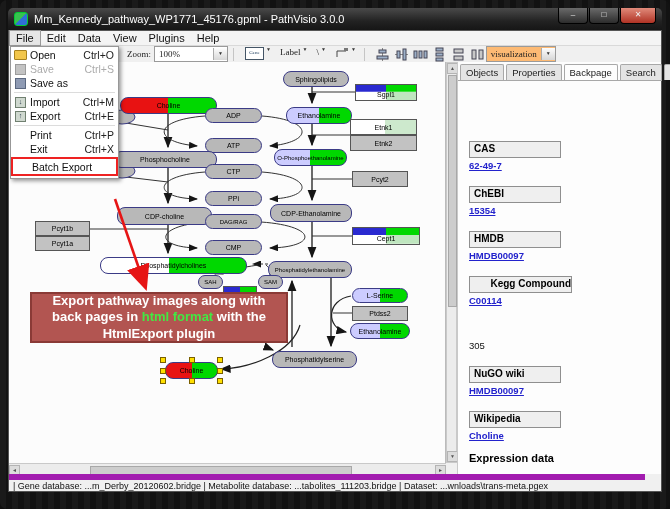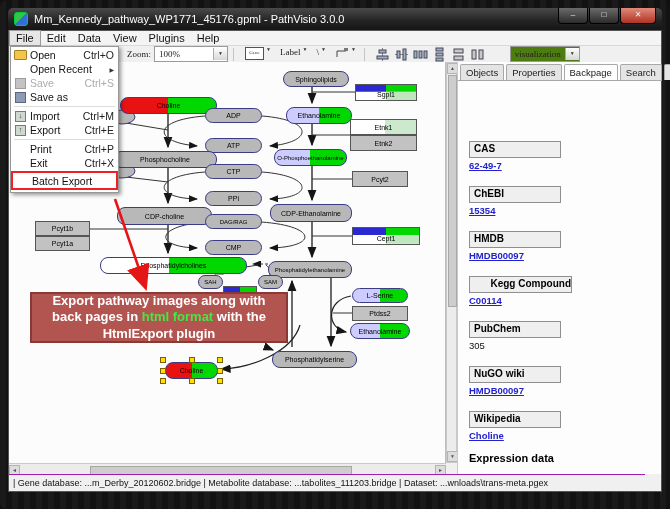--- a/index.html
+++ b/index.html
@@ -92,21 +92,21 @@
   .tab.active{background:#fdfdfd;position:relative;top:0px;font-weight:normal;}
   .tabline{position:absolute;left:0;top:18px;width:204px;height:1px;background:#a8a8a8;}
   .xref{position:absolute;left:11px;color:#2060c0;font-weight:bold;font-size:12px;}
   .secbox{position:absolute;left:11px;width:86px;height:15px;background:#efefef;border:1px solid #8f8f8f;
           font-weight:bold;font-size:10px;line-height:13px;padding-left:4px;color:#000;}
   .secbox.wide{width:97px;text-align:right;}
   .seclink{position:absolute;left:11px;font-size:9.5px;font-weight:bold;color:#2222cc;text-decoration:underline;}
   .secplain{position:absolute;left:11px;font-size:9.5px;color:#111;}
   .expdata{position:absolute;left:11px;font-weight:bold;font-size:11px;color:#000;}
   
-  .status{left:9px;top:474px;width:636px;height:17px;background:#f0f0f0;border-top:1px solid #a21caf;
+  .status{left:9px;top:474px;width:636px;height:17px;background:#f0f0f0;border-top:6px solid #a21caf;
           font-size:9px;color:#111;display:flex;align-items:center;padding-left:4px;white-space:nowrap;}
 </style>
 </head>
 <body>
 
 <div class="abs frame"></div>
 
 <div class="abs titlebar">
   <span class="appicon"></span>
   <span>Mm_Kennedy_pathway_WP1771_45176.gpml - PathVisio 3.0.0</span>
@@ -176,21 +176,21 @@
       <rect x="3" y="10" width="7" height="3" fill="#9db0c8" stroke="#445"></rect>
     </svg>
   <svg class="tico" width="13" height="13" style="position:static">
       <rect x="2" y="1" width="9" height="4" fill="#c8c8c8" stroke="#445"></rect>
       <rect x="2" y="8" width="9" height="4" fill="#c8c8c8" stroke="#445"></rect>
     </svg>
   <svg class="tico" width="13" height="13" style="position:static">
       <rect x="1" y="2" width="4" height="9" fill="#c8c8c8" stroke="#445"></rect>
       <rect x="8" y="2" width="4" height="9" fill="#c8c8c8" stroke="#445"></rect>
     </svg>
-  <span class="combo" style="width:64px;margin-left:26px;background:#4d7c0f">
+  <span class="combo" style="width:64px;margin-left:2px;background:#fdba74">
     <span>visualization</span>
     <span class="dd">▼</span>
   </span>
 </div>
 
 <div class="abs canvas"></div>
 
 <svg class="abs" style="left:9px;top:62px" width="437" height="401" viewBox="9 62 437 401">
   <defs>
     <marker id="ah" markerWidth="9" markerHeight="7" refX="8" refY="3.5" orient="auto">
@@ -288,25 +288,20 @@
 </div>
 
 <div class="abs menu">
   <div class="mi">
     <span class="mic">
         <span class="ic-folder"></span>
       </span>
     <span class="mlabel">Open</span>
     <span class="mshort">Ctrl+O</span>
   </div>
-  <div class="mi">
-    <span class="mic"></span>
-    <span class="mlabel">Open Recent</span>
-    <span class="marrow">▶</span>
-  </div>
   <div class="mi dis">
     <span class="mic">
         <span class="ic-disk gray"></span>
       </span>
     <span class="mlabel">Save</span>
     <span class="mshort">Ctrl+S</span>
   </div>
   <div class="mi">
     <span class="mic">
         <span class="ic-disk"></span>
@@ -380,21 +375,20 @@
 
   <div class="secbox" style="top:124px">ChEBI</div>
   <a class="seclink" style="top:143px">15354</a>
 
   <div class="secbox" style="top:169px">HMDB</div>
   <a class="seclink" style="top:188px">HMDB00097</a>
 
   <div class="secbox wide" style="top:214px">Kegg Compound</div>
   <a class="seclink" style="top:233px">C00114</a>
 
-  <div class="secbox" style="top:259px">PubChem</div>
   <span class="secplain" style="top:278px">305</span>
 
   <div class="secbox" style="top:304px">NuGO wiki</div>
   <a class="seclink" style="top:323px">HMDB00097</a>
 
   <div class="secbox" style="top:349px">Wikipedia</div>
   <a class="seclink" style="top:368px">Choline</a>
 
   <div class="expdata" style="top:390px">Expression data</div>
 </div>

